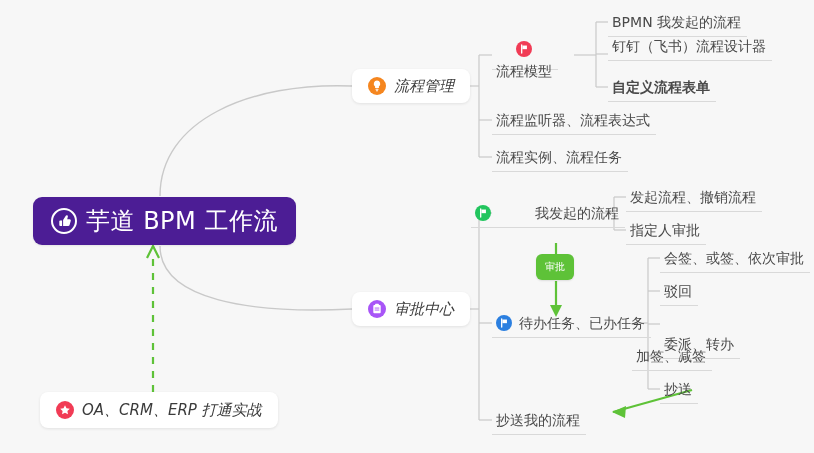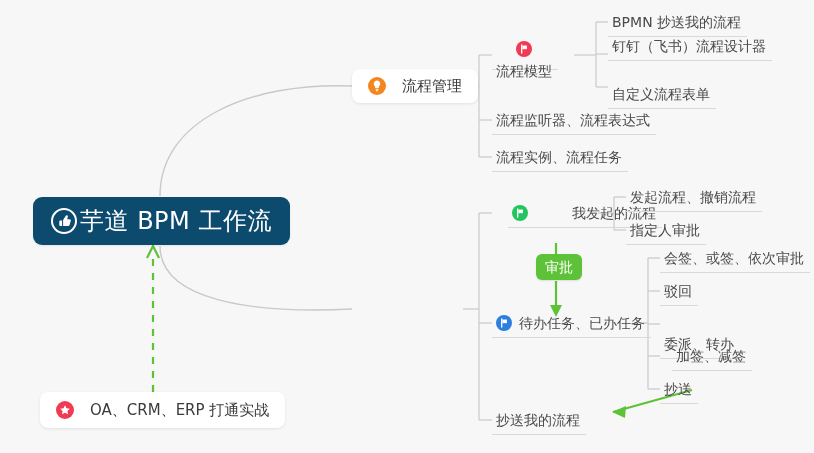--- a/index.html
+++ b/index.html
@@ -8,62 +8,63 @@
     background:#f7f7f7;
     font-family:"DejaVu Sans","Liberation Sans",sans-serif;
     overflow:hidden;
   }
   #canvas{position:relative;width:814px;height:453px;}
   #wires{position:absolute;left:0;top:0;width:814px;height:453px;pointer-events:none;}
 
   
   .root-node{
     position:absolute;
-    display:flex;align-items:center;gap:3px;
-    background:#0c4a6e;
+    display:flex;align-items:center;gap:9px;
+    background:#4c1d95;
     border-radius:9px;
     padding:0 18px;
     height:48px;
     box-shadow:0 1px 2px rgba(0,0,0,.08);
   }
   .root-label{
     color:#ffffff;font-size:24px;line-height:1;white-space:nowrap;
     letter-spacing:.5px;
   }
 
   
   .card-node{
     position:absolute;
-    display:flex;align-items:center;gap:16px;
+    display:flex;align-items:center;gap:8px;
     background:#ffffff;
     border-radius:8px;
     padding:0 16px;
     height:34px;
     box-shadow:0 1px 3px rgba(0,0,0,.09);
+    font-style:italic;
   }
   .card-label{font-size:15px;color:#3b3b3b;white-space:nowrap;line-height:1;}
 
   
   .leaf-node{
     position:absolute;
     display:flex;align-items:center;gap:7px;
     height:28px;
     padding:0 6px 0 4px;
     border-bottom:1px solid #d9d9d9;
     white-space:nowrap;
   }
   .leaf-label{font-size:14px;color:#4a4a4a;line-height:1;}
 
   
   .tag-badge{
     position:absolute;
     display:flex;align-items:center;justify-content:center;
     background:#5ec238;border-radius:6px;
     height:26px;padding:0 9px;
-    color:#ffffff;font-size:14px;line-height:1;
+    color:#ffffff;font-size:10px;line-height:1;
     box-shadow:0 1px 2px rgba(0,0,0,.10);
   }
 
   
   .ic{display:inline-flex;align-items:center;justify-content:center;flex:0 0 auto;}
   .ic svg{display:block;}
 </style>
 </head>
 <body>
 
@@ -145,38 +146,50 @@
       <svg width="16" height="16" viewBox="0 0 18 18">
         <circle cx="9" cy="9" r="9" fill="#f13b55"></circle>
         <path d="M6.4 4.4v9.2" stroke="#ffffff" stroke-width="1.5" stroke-linecap="round"></path>
         <path d="M7.2 5.1h5.1v4.1H7.2z" fill="#ffffff"></path>
       </svg>
     </span>
     <span class="leaf-label">流程模型</span>
   </div>
 
   <div class="leaf-node" style="left:608px;top:8px;">
-    <span class="leaf-label">BPMN 抄送我的流程</span>
+    <span class="leaf-label">BPMN 我发起的流程</span>
   </div>
   <div class="leaf-node" style="left:608px;top:32px;">
     <span class="leaf-label">钉钉（飞书）流程设计器</span>
   </div>
-  <div class="leaf-node" style="left:608px;top:80px;">
+  <div class="leaf-node" style="left:608px;top:73px;font-weight:bold;">
     <span class="leaf-label">自定义流程表单</span>
   </div>
 
   <div class="leaf-node" style="left:492px;top:106px;">
     <span class="leaf-label">流程监听器、流程表达式</span>
   </div>
   <div class="leaf-node" style="left:492px;top:143px;">
     <span class="leaf-label">流程实例、流程任务</span>
   </div>
 
-
-  <div class="leaf-node" style="left:508px;top:199px;gap:44px;">
+  <div class="card-node" style="left:352px;top:292px;">
+    <span class="ic">
+      <svg width="18" height="18" viewBox="0 0 18 18">
+        <circle cx="9" cy="9" r="9" fill="#a855f7"></circle>
+        <rect x="5.3" y="4.9" width="7.4" height="8.4" rx="1" fill="#ffffff"></rect>
+        <rect x="7.1" y="3.7" width="3.8" height="2" rx=".7" fill="#ffffff"></rect>
+        <rect x="6.7" y="7.6" width="4.6" height=".9" fill="#a855f7"></rect>
+        <rect x="6.7" y="9.6" width="4.6" height=".9" fill="#a855f7"></rect>
+      </svg>
+    </span>
+    <span class="card-label">审批中心</span>
+  </div>
+
+  <div class="leaf-node" style="left:471px;top:199px;gap:44px;">
     <span class="ic">
       <svg width="16" height="16" viewBox="0 0 18 18">
         <circle cx="9" cy="9" r="9" fill="#22c55e"></circle>
         <path d="M6.4 4.4v9.2" stroke="#ffffff" stroke-width="1.5" stroke-linecap="round"></path>
         <path d="M7.2 5.1h5.1v4.1H7.2z" fill="#ffffff"></path>
       </svg>
     </span>
     <span class="leaf-label">我发起的流程</span>
   </div>
 
@@ -204,21 +217,21 @@
       </svg>
     </span>
     <span class="leaf-label">待办任务、已办任务</span>
   </div>
   <div class="leaf-node" style="left:660px;top:277px;align-items:center;">
     <span class="leaf-label">驳回</span>
   </div>
   <div class="leaf-node" style="left:660px;top:310px;margin-top:20px;">
     <span class="leaf-label">委派、转办</span>
   </div>
-  <div class="leaf-node" style="left:672px;top:342px;">
+  <div class="leaf-node" style="left:632px;top:342px;">
     <span class="leaf-label">加签、减签</span>
   </div>
   <div class="leaf-node" style="left:660px;top:375px;">
     <span class="leaf-label">抄送</span>
   </div>
 
   <div class="leaf-node" style="left:492px;top:406px;">
     <span class="leaf-label">抄送我的流程</span>
   </div>
 

